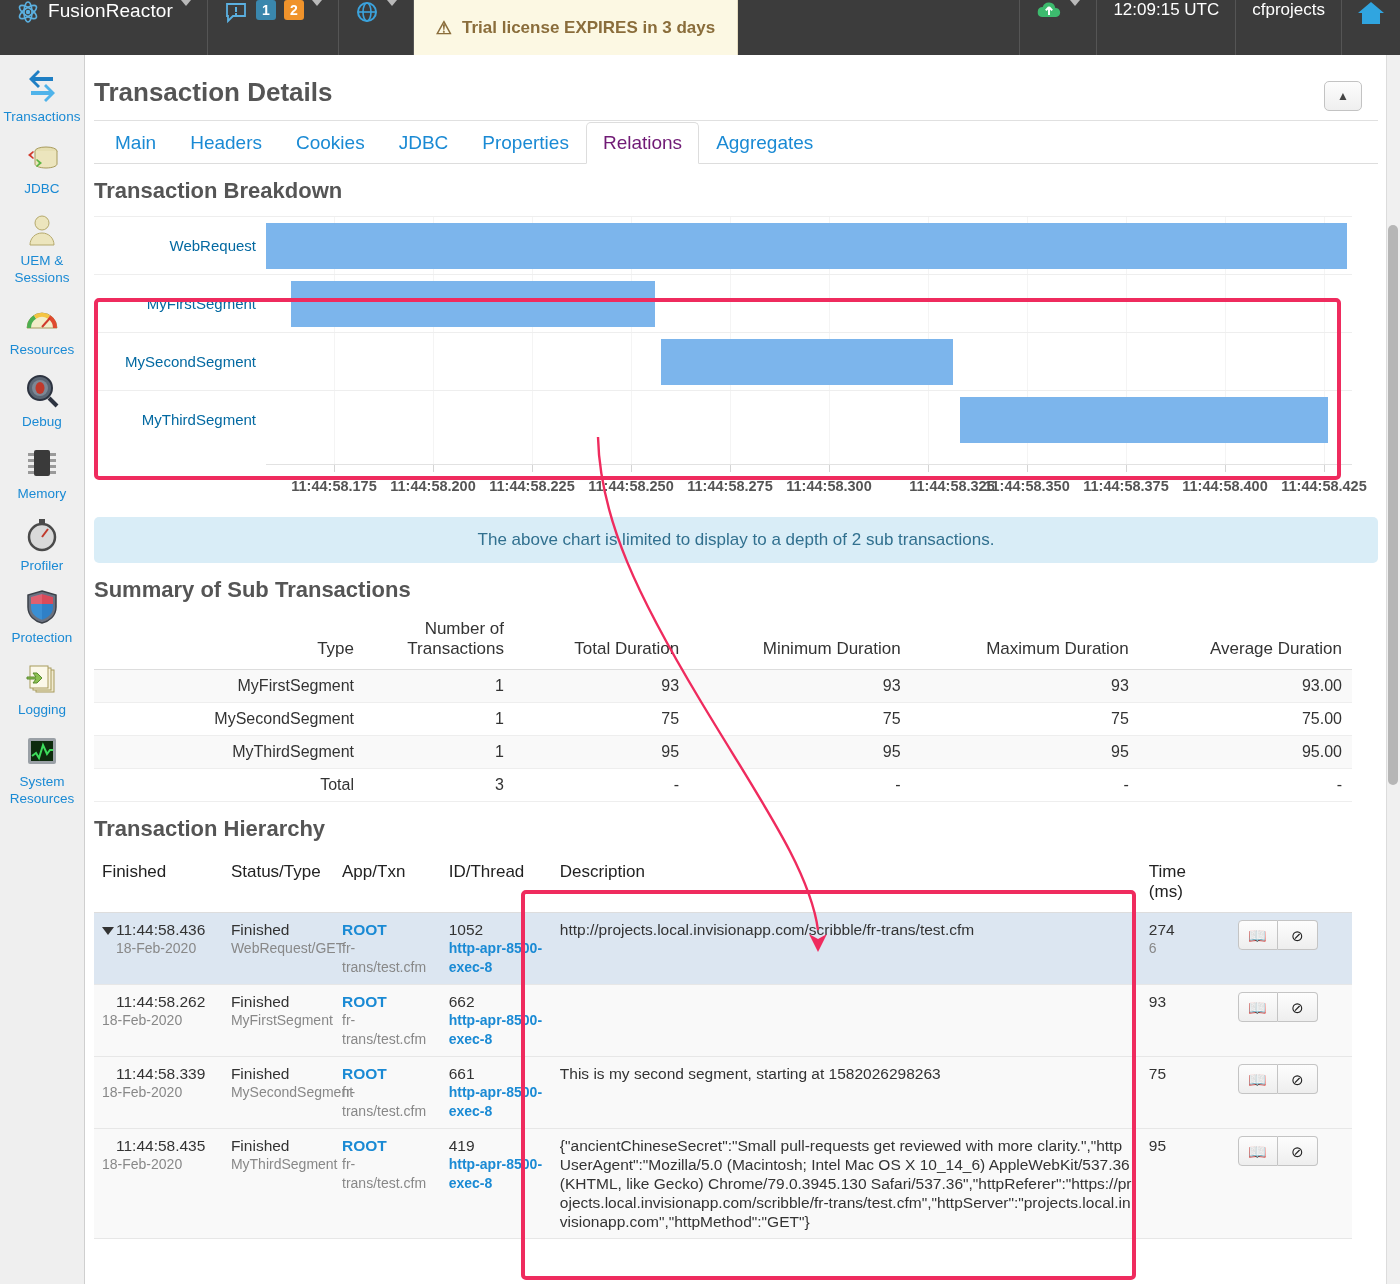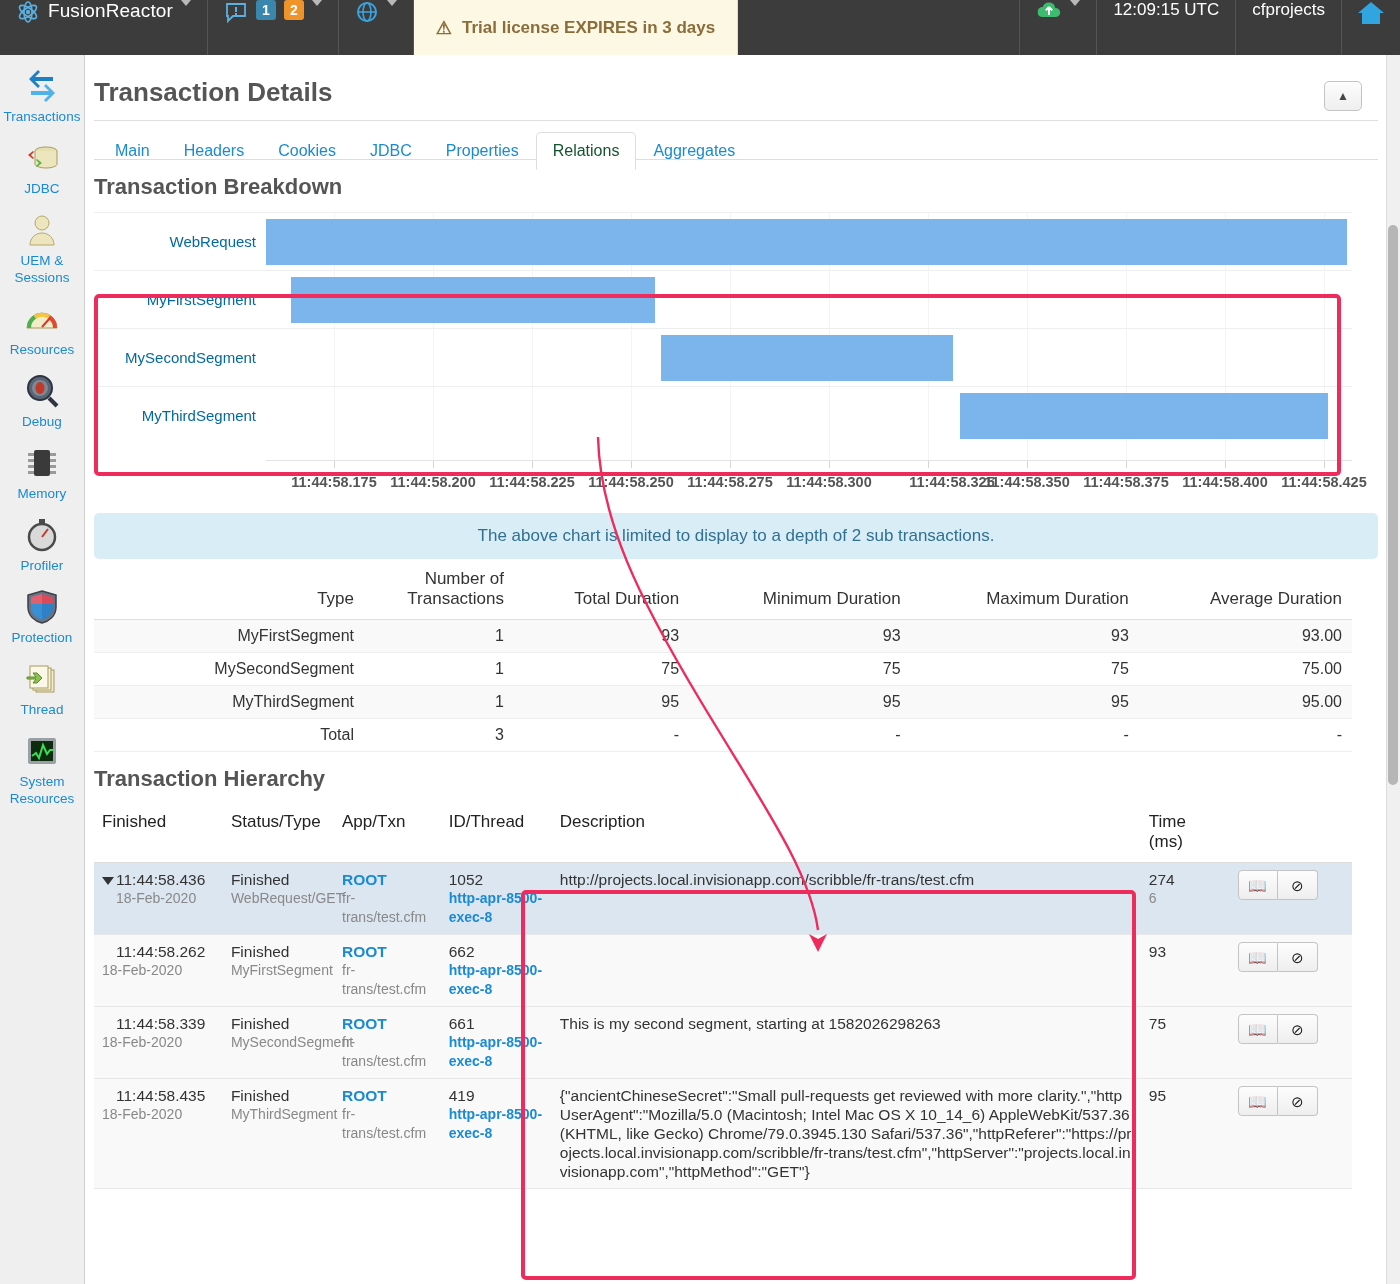--- a/index.html
+++ b/index.html
@@ -75,26 +75,26 @@
     cursor: pointer; font-size: 12px; color: #444;
   }
   .hr-line { height: 1px; background: #e0e0e0; margin: 0 8px; }
 
   
   #tabs {
     display: flex; align-items: flex-end; gap: 0;
     border-bottom: 1px solid #dddddd; margin: 0 8px; padding-left: 4px;
   }
   .tab {
-    padding: 9px 16px 9px 16px; font-size: 16px; color: #1a8ad4;
+    padding: 9px 16px 9px 16px; font-size: 19px; color: #1a8ad4;
     cursor: pointer; border: 1px solid transparent; position: relative;
-    top: 11px; border-radius: 5px 5px 0 0;
+    top: 1px; border-radius: 5px 5px 0 0;
   }
   .tab.active {
-    color: #14532d; background: #fff;
+    color: #701a75; background: #fff;
     border: 1px solid #ddd; border-bottom-color: #fff;
   }
 
   h2.section-title {
     font-size: 22px; color: #555; font-weight: bold;
     padding: 14px 0 6px 8px;
   }
 
   
   #chart-wrap {
@@ -395,21 +395,21 @@
 
   <div class="side-item">
     <span class="side-icon">
       <svg viewBox="0 0 38 38" width="38" height="38">
         <rect x="13" y="10" width="18" height="22" fill="#f0ead0" stroke="#a89b5c"></rect>
         <rect x="10" y="8" width="18" height="22" fill="#f6f1da" stroke="#a89b5c"></rect>
         <rect x="7" y="6" width="18" height="22" fill="#fbf8e9" stroke="#a89b5c"></rect>
         <path d="M4 17h9l-3-4h4l5 5-5 5h-4l3-4H4z" fill="#8cc152" stroke="#5a8a2f"></path>
       </svg>
     </span>
-    <span class="side-label">Thread</span>
+    <span class="side-label">Logging</span>
   </div>
 
   <div class="side-item">
     <span class="side-icon">
       <svg viewBox="0 0 38 38" width="38" height="38">
         <rect x="5" y="6" width="28" height="26" rx="2" fill="#9aa0a6"></rect>
         <rect x="8" y="9" width="22" height="20" fill="#0d2b0d"></rect>
         <path d="M9 24l4-3 3 5 4-13 4 9 3-4h3" stroke="#3ddc5b" stroke-width="2" fill="none"></path>
       </svg>
     </span>
@@ -499,20 +499,21 @@
       <span class="axis-label" style="left:1058px;">11:44:58.425</span>
     </div>
 
     <div id="anno-chart"></div>
   </div>
 
   <div id="info-banner">
     <span>The above chart is limited to display to a depth of 2 sub transactions.</span>
   </div>
 
+  <h2 class="section-title">Summary of Sub Transactions</h2>
 
   <table id="summary-table">
     <thead>
       <tr>
         <th class="col-type">Type</th>
         <th class="col-num" style="white-space:pre-line;">Number of
 Transactions</th>
         <th>Total Duration</th>
         <th>Minimum Duration</th>
         <th>Maximum Duration</th>

